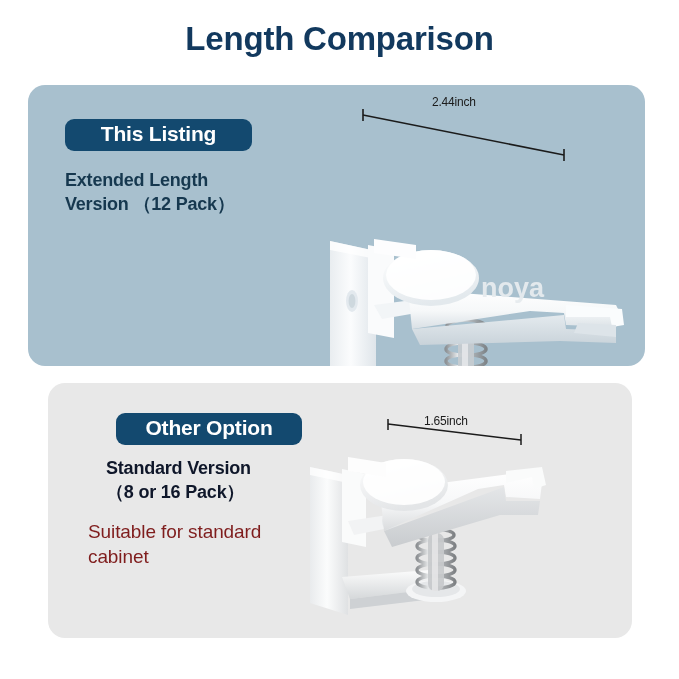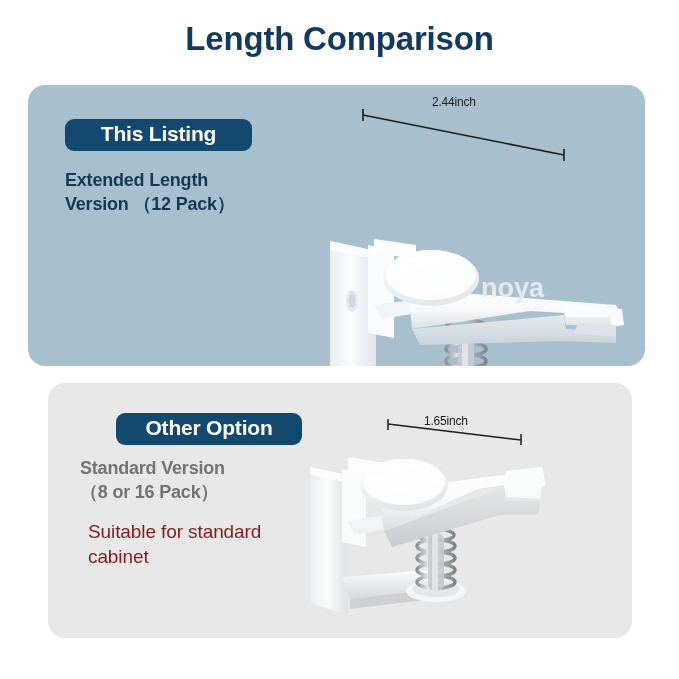--- a/index.html
+++ b/index.html
@@ -91,21 +91,21 @@
   .panel-subtext {
     position: absolute;
     font-size: 19px;
     color: #7b8c99;
     line-height: 1.33;
     letter-spacing: -0.1px;
     white-space: pre-line;
   }
   #heading-this-listing { left: 37px; top: 84px; width: 260px; }
   #subtext-this-listing { left: 37px; top: 148px; width: 250px; color: #7e929f; }
-  #heading-other-option { left: 32px; top: 74px; width: 260px; color: #737373; }
+  #heading-other-option { left: 58px; top: 74px; width: 260px; color: #0f172a; }
   #subtext-other-option { left: 40px; top: 136px; width: 260px; color: #7f1d1d; }
 
   
   .dim-label {
     position: absolute;
     font-size: 12px;
     color: #1b1b1b;
     letter-spacing: -0.2px;
     white-space: nowrap;
   }

